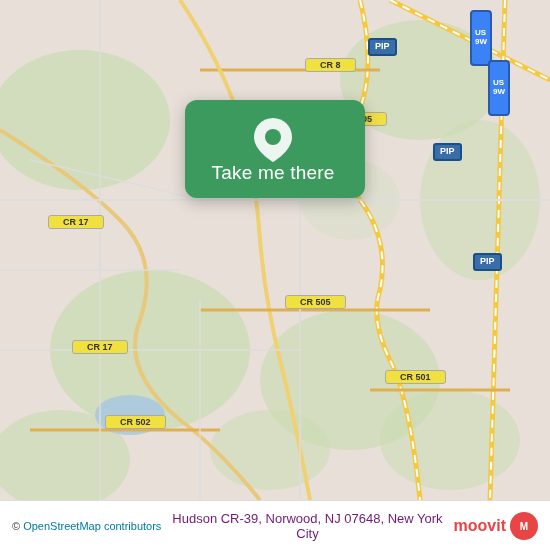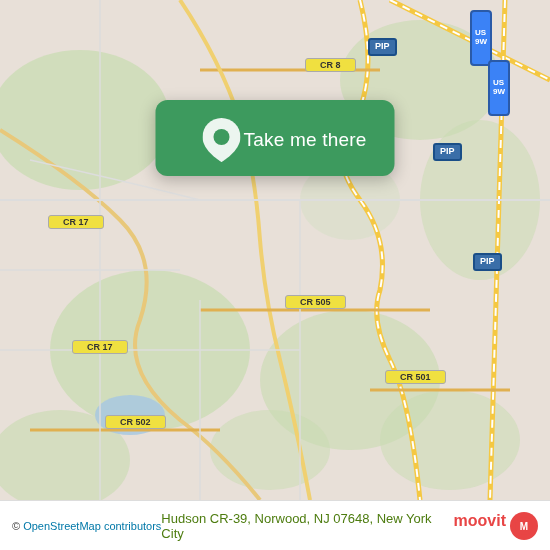--- a/index.html
+++ b/index.html
@@ -33,27 +33,29 @@
     .bottom-left {
       display: flex;
       align-items: center;
       gap: 4px;
       font-size: 11px;
       color: #333;
     }
 
     .bottom-center {
       font-size: 13px;
-      color: #4d7c0f;
+      color: #701a75;
       font-weight: normal;
       flex: 1;
+      text-align: center;
     }
 
     .bottom-right {
       display: flex;
+      align-items: center;
       gap: 4px;
     }
 
     .moovit-text {
       font-size: 16px;
       font-weight: bold;
       color: #e84545;
     }
 
     .moovit-icon {
@@ -70,22 +72,23 @@
     }
 
     
     #location-popup {
       position: absolute;
       top: 100px;
       left: 50%;
       transform: translateX(-50%);
       background: #3d9a5e;
       border-radius: 12px;
-      padding: 18px 28px 14px 44px;
-      display: flex;
+      padding: 18px 28px 14px 24px;
+      display: flex;
+      flex-direction: column;
       align-items: center;
       box-shadow: 0 4px 16px rgba(0,0,0,0.25);
       z-index: 10;
       min-width: 180px;
     }
 
     .pin-icon {
       width: 44px;
       height: 44px;
       display: flex;

